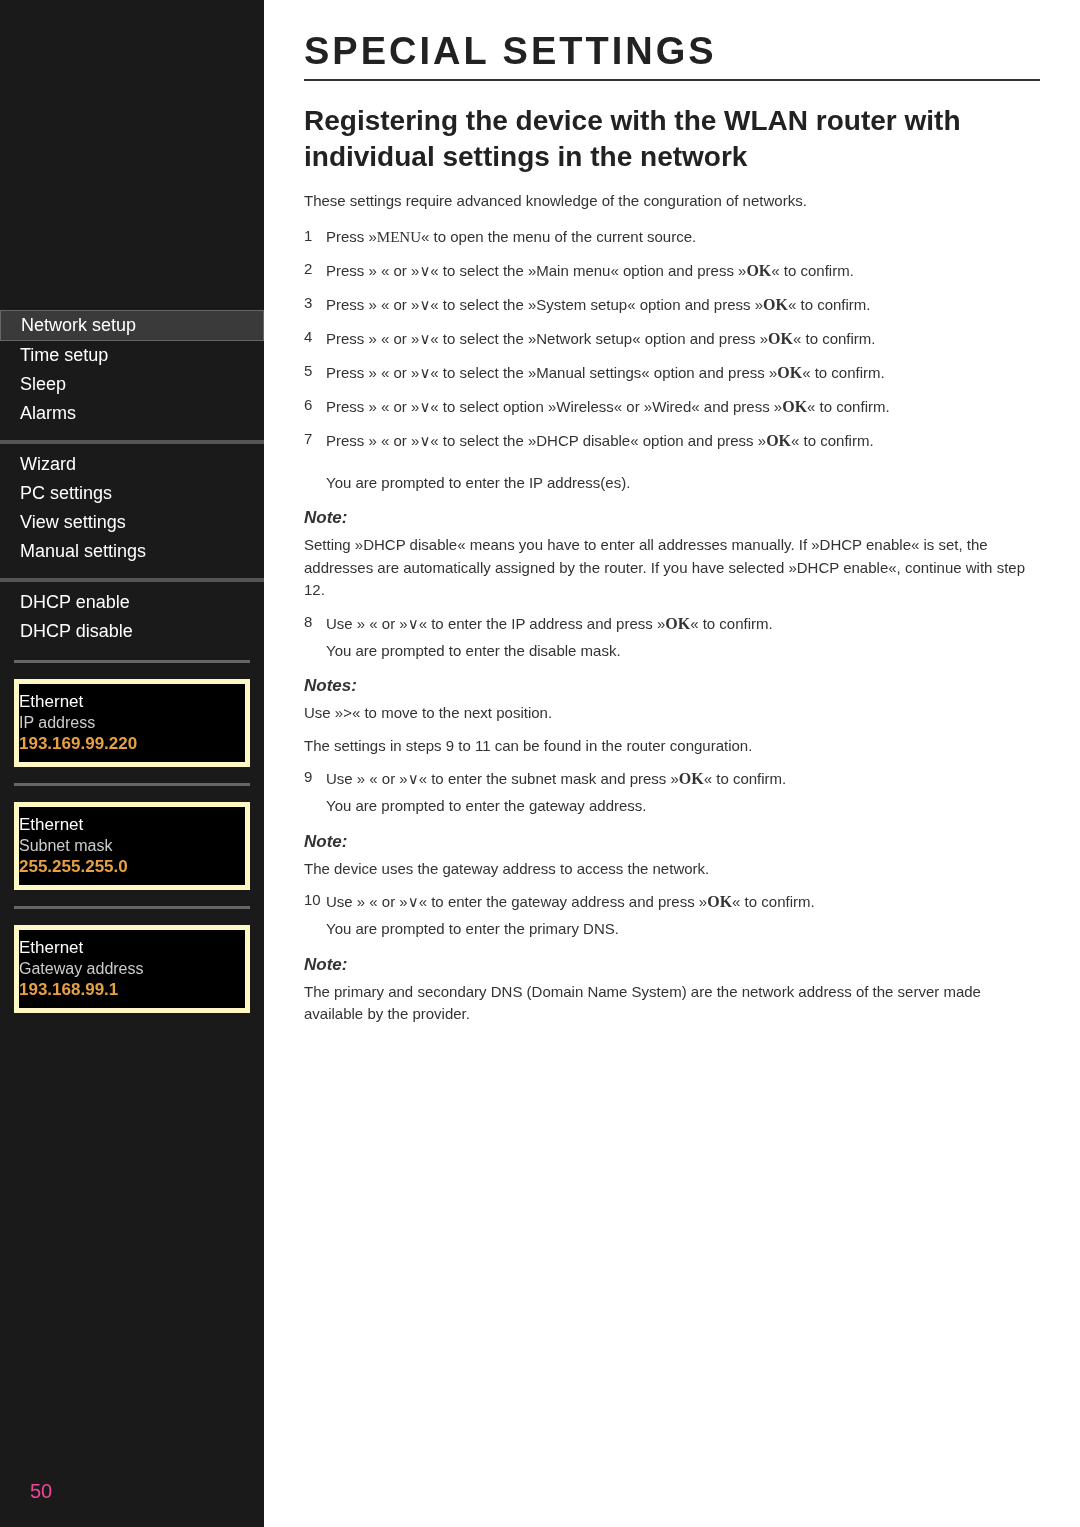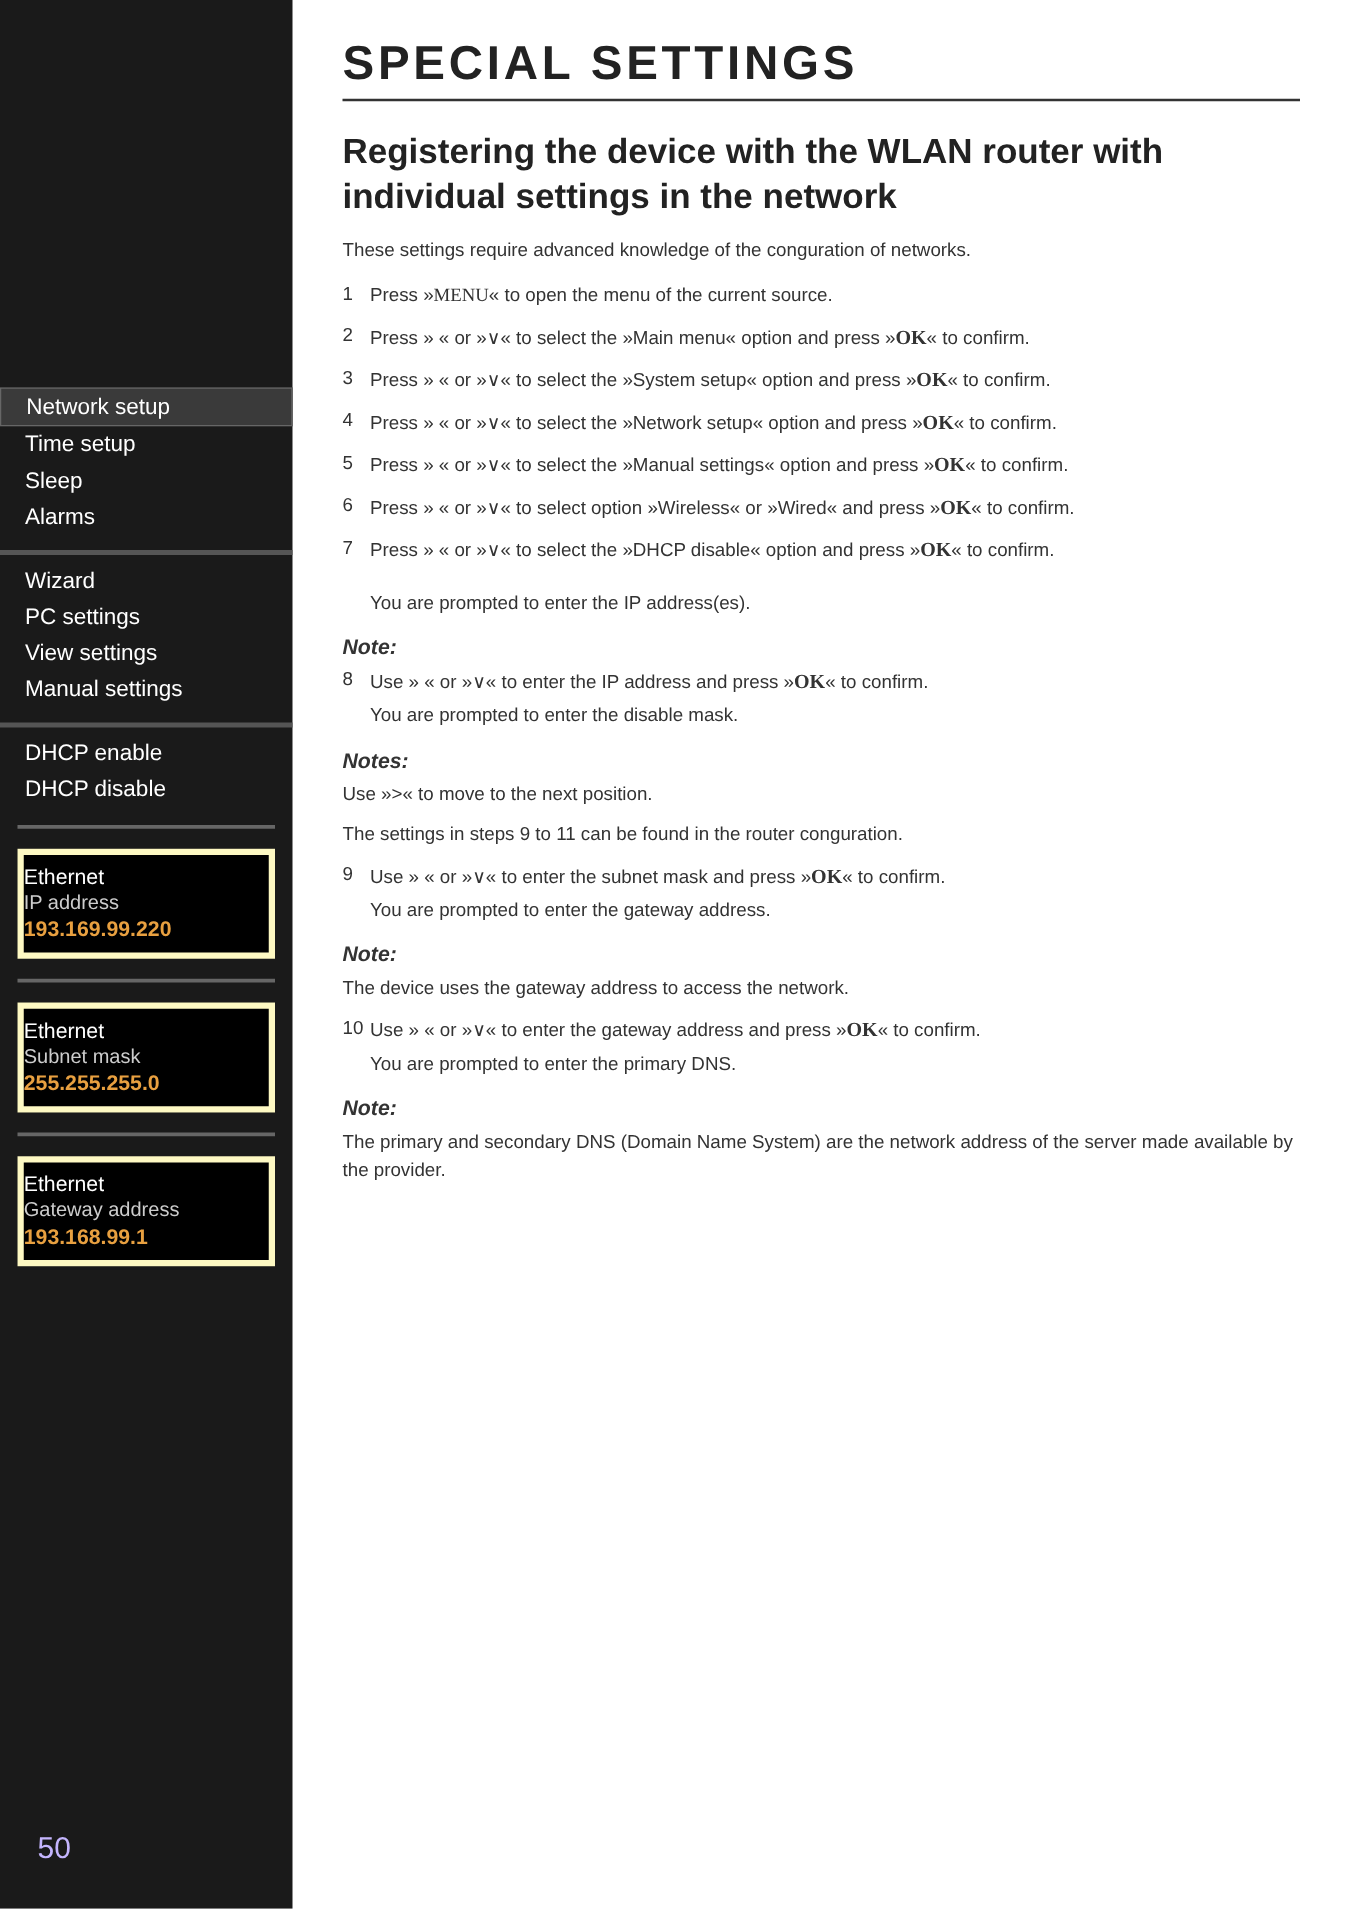--- a/index.html
+++ b/index.html
@@ -7,21 +7,21 @@
       width: 1080px;
       min-height: 1527px;
       background: #fff;
       font-family: Arial, Helvetica, sans-serif;
       display: flex;
       position: relative;
     }
 
     
     .sidebar {
-      width: 234px;
+      width: 264px;
       min-height: 1527px;
       background: #1a1a1a;
       flex-shrink: 0;
       padding-top: 310px;
       display: flex;
       flex-direction: column;
       gap: 0;
     }
 
     .sidebar-group {
@@ -71,24 +71,24 @@
       font-weight: bold;
     }
 
     .sidebar-box-divider {
       height: 3px;
       background: #666;
       margin: 8px 14px;
     }
 
     .page-number {
-      color: #c4b5fd;
-      font-size: 24px;
+      color: #ec4899;
+      font-size: 20px;
       position: absolute;
-      bottom: 34px;
+      bottom: 24px;
       left: 30px;
     }
 
     
     .main-content {
       flex: 1;
       padding: 30px 40px 40px 40px;
     }
 
     .page-title {
@@ -259,20 +259,21 @@
     <span class="step-text">Press » « or »∨« to select option »Wireless« or »Wired« and press »<span class="bold-ok">OK</span>« to con­firm.</span>
   </div>
 
   <div class="step-line">
     <span class="step-num-inline">7</span>
     <span class="step-text">Press » « or »∨« to select the »DHCP disable« option and press »<span class="bold-ok">OK</span>« to con­firm.<br>
     <span style="display:inline-block; margin-top:19px;">You are prompted to enter the IP address(es).</span></span>
   </div>
 
   <div class="note-heading">Note:</div>
+  <p class="note-text">Setting »DHCP disable« means you have to enter all addresses manually. If »DHCP enable« is set, the addresses are automatically assigned by the router. If you have selected »DHCP enable«, continue with step 12.</p>
 
   <div class="step-line">
     <span class="step-num-inline">8</span>
     <span class="step-text">Use » « or »∨« to enter the IP address and press »<span class="bold-ok">OK</span>« to con­firm.<br>
     <span style="display:inline-block; margin-top:4px;">You are prompted to enter the disable mask.</span></span>
   </div>
 
   <div class="note-heading">Notes:</div>
   <p class="note-text">Use »&gt;« to move to the next position.</p>
   <p class="note-text">The settings in steps 9 to 11 can be found in the router con­guration.</p>

